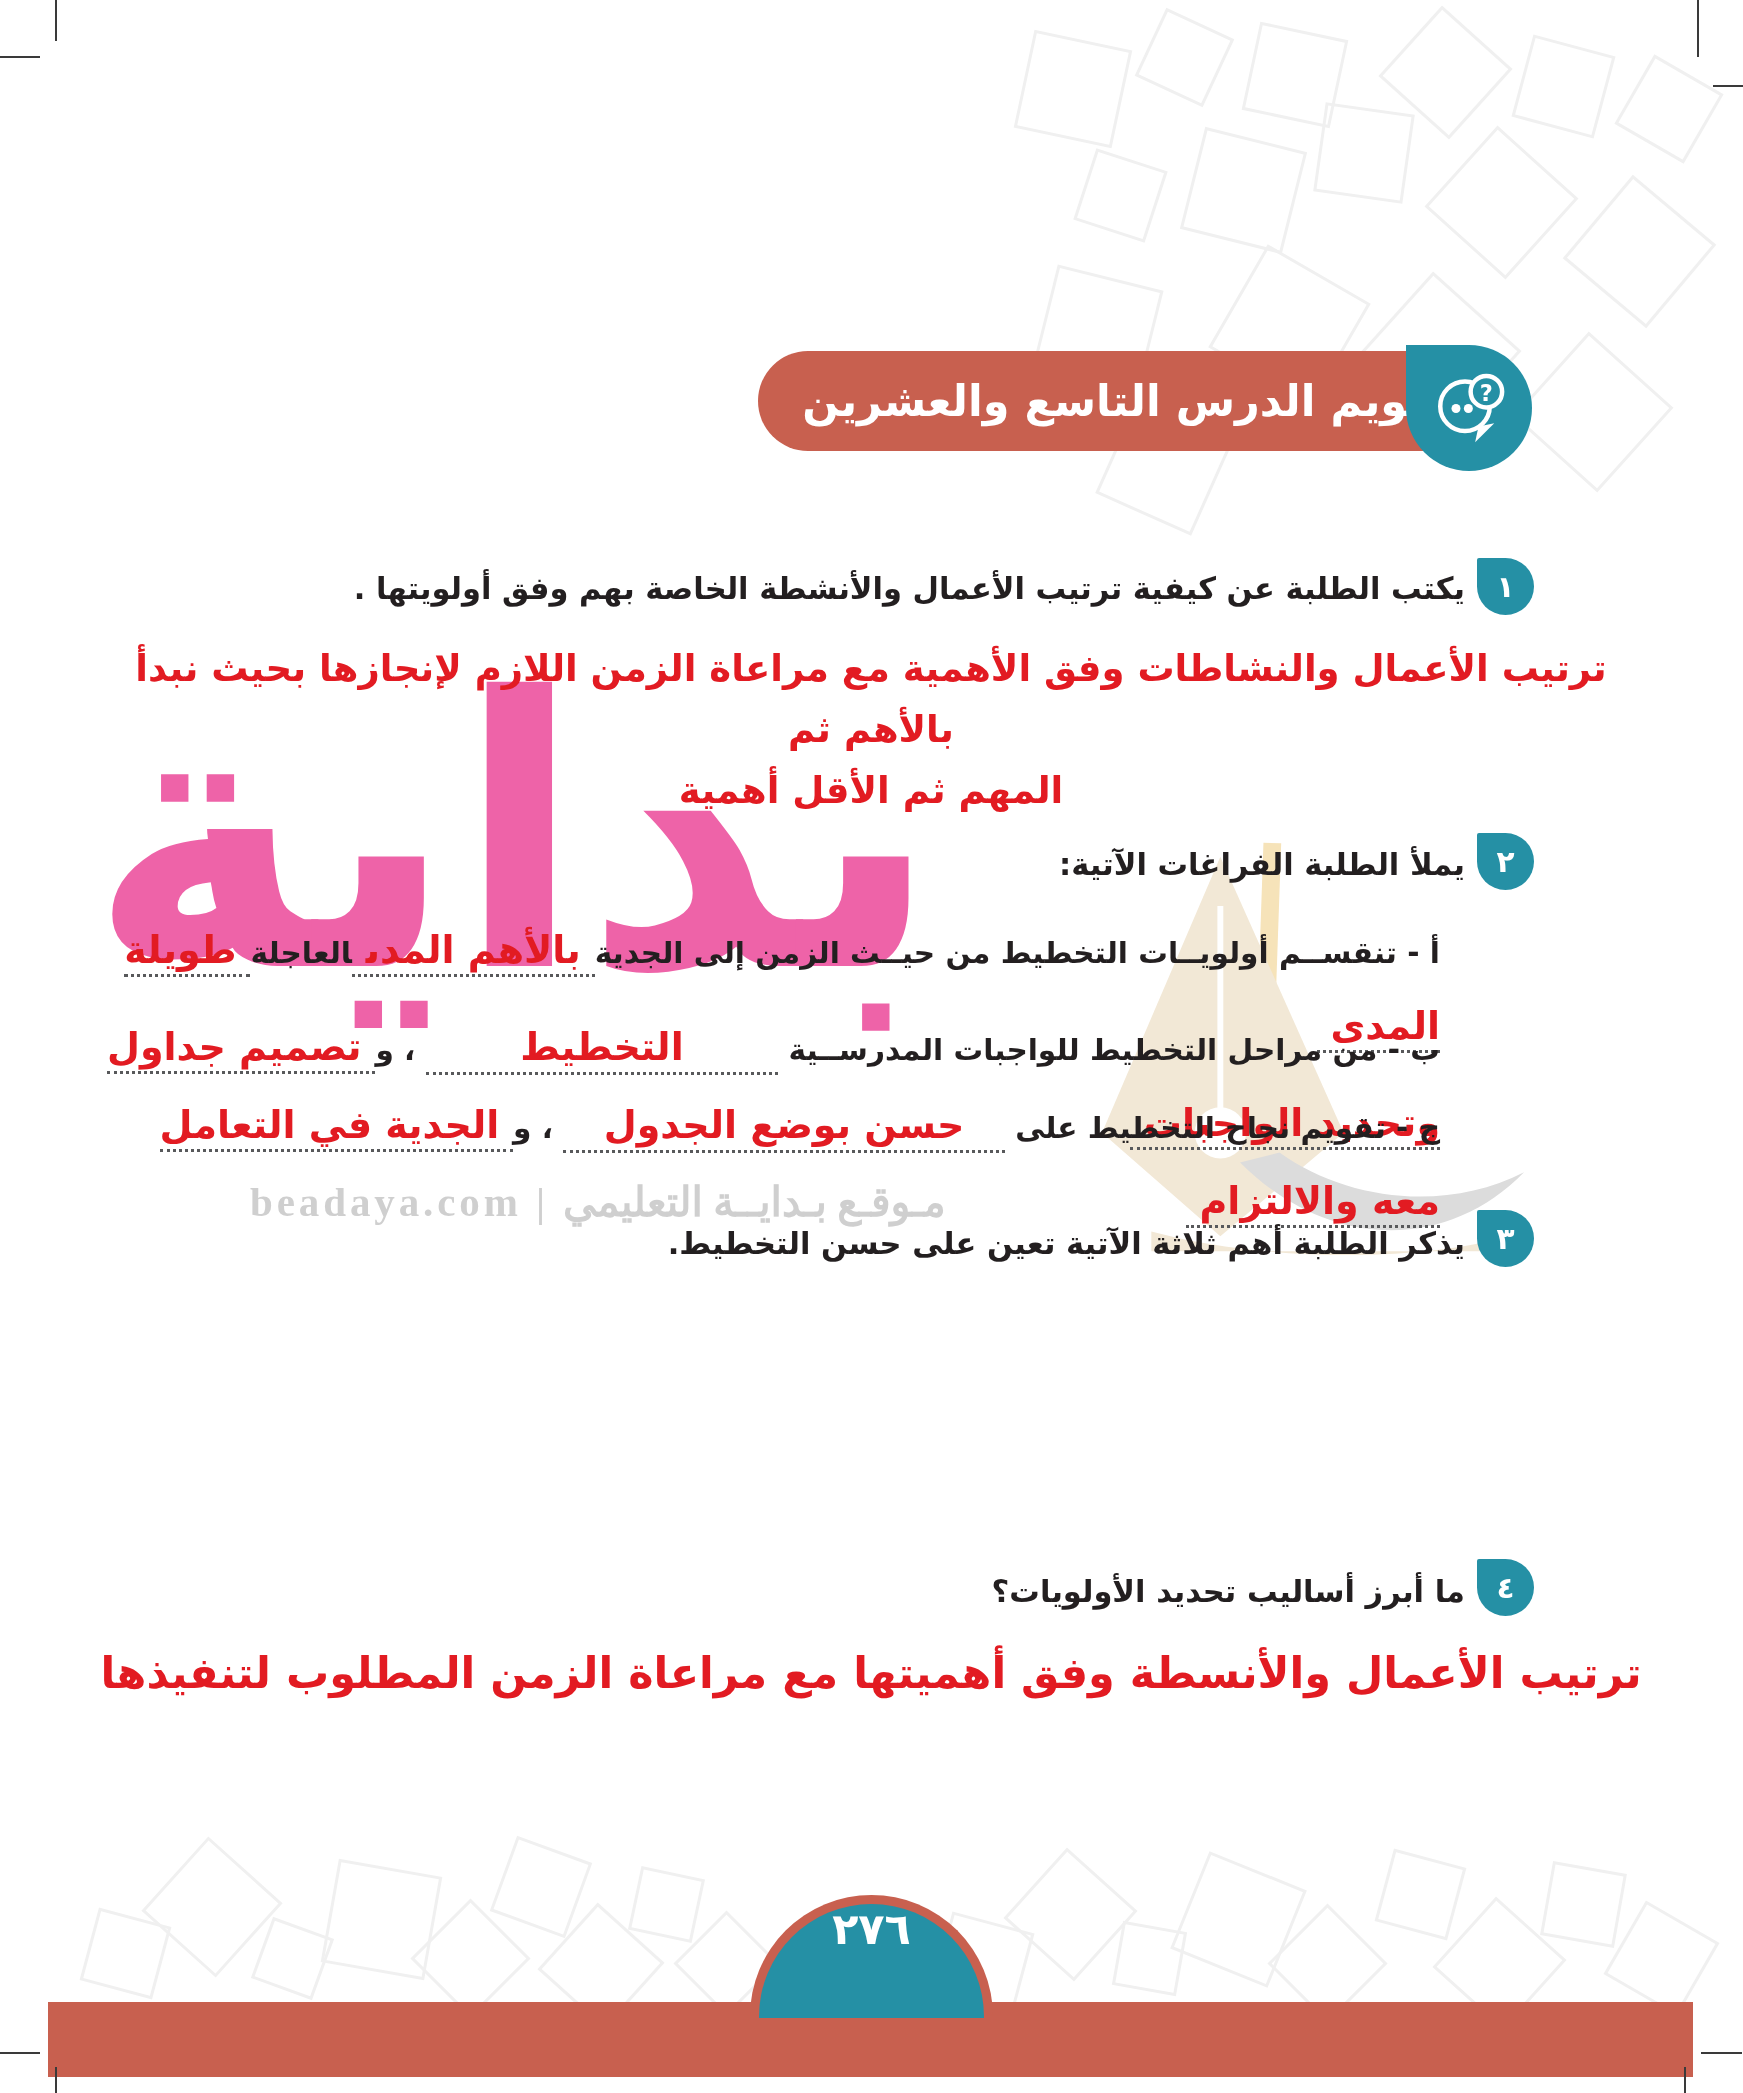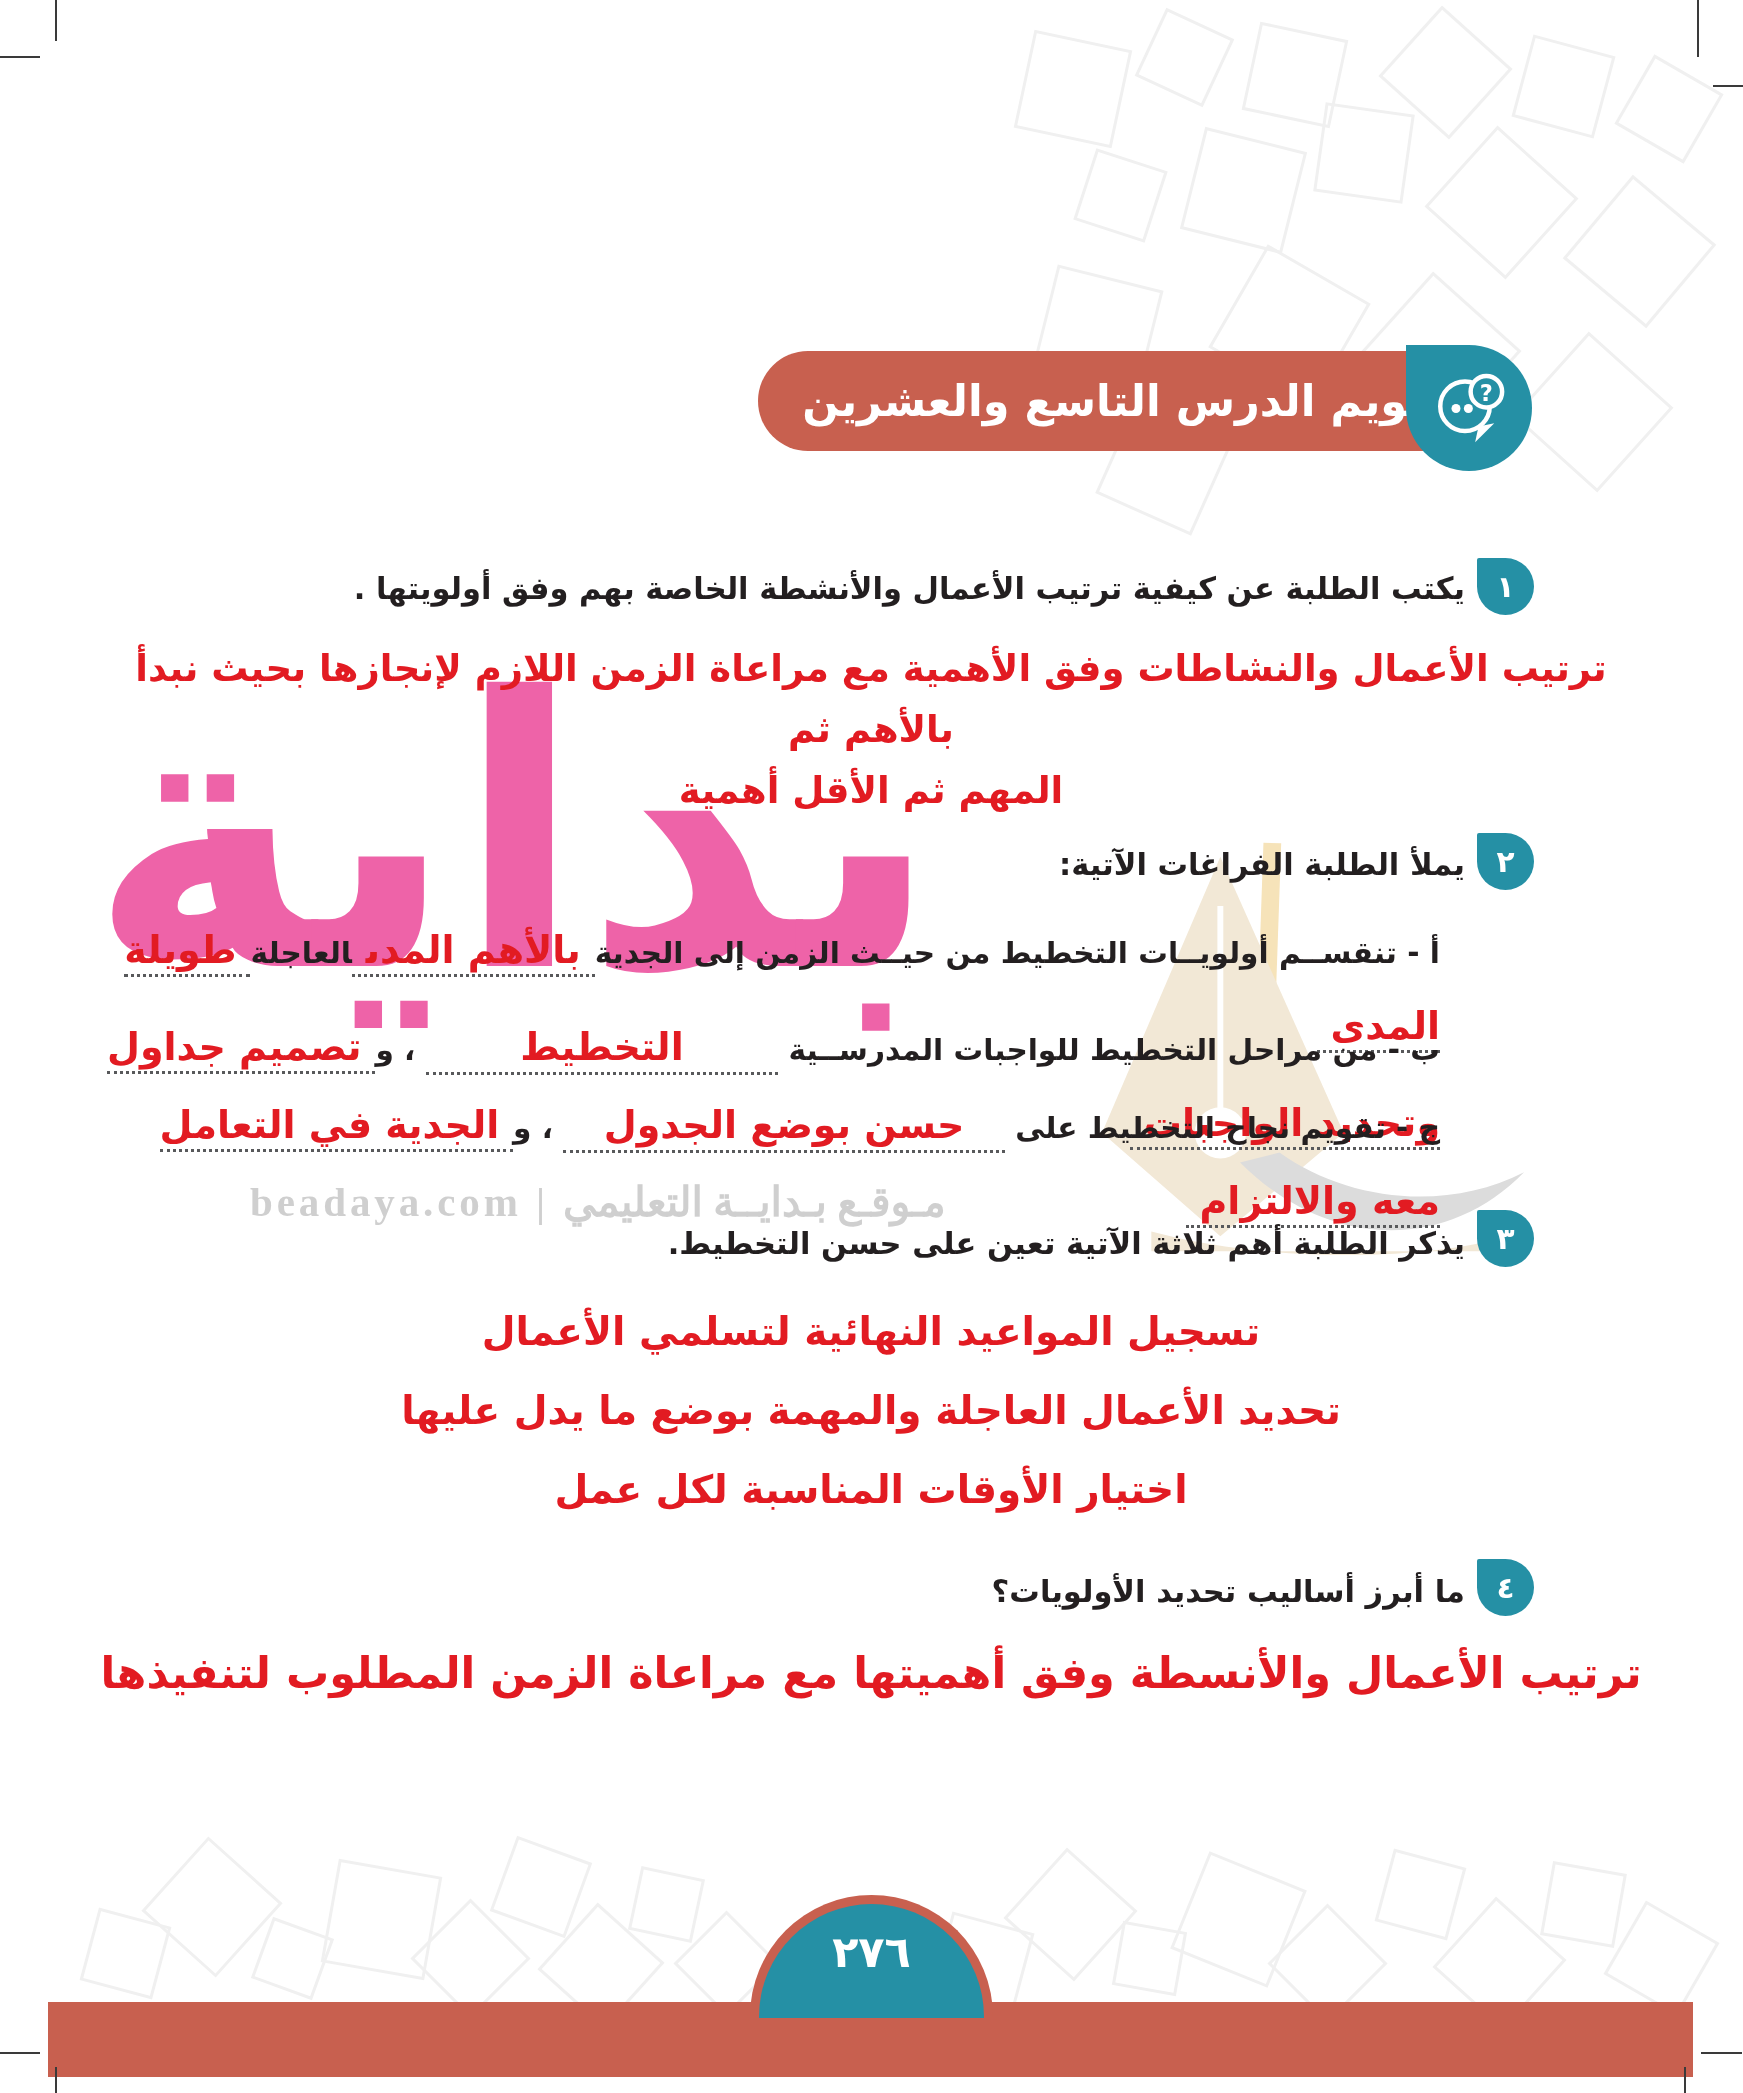--- a/index.html
+++ b/index.html
@@ -55,21 +55,21 @@
     position:absolute;left:251px;top:1178px;z-index:0;direction:ltr;text-align:left;
     color:#cfcfcf;font-size:41px;font-weight:bold;letter-spacing:3.9px;white-space:nowrap;font-family:Liberation Serif, serif;
   }
   .wm-pen{position:absolute;left:1034px;top:837px;z-index:0;}
   
   .footer-bar{position:absolute;left:49px;top:2002px;width:1645px;height:75px;background:var(--salmon);z-index:2;}
   .page-dome{
     position:absolute;left:751px;top:1895px;width:225px;height:114px;z-index:3;
     background:var(--teal);border:9.9px solid var(--salmon);border-bottom:none;
     border-radius:122px 122px 0 0;
-    display:flex;align-items:center;justify-content:center;
+    display:flex;align-items:flex-start;justify-content:center;
   }
   .page-num{color:#fff;font-size:43px;font-weight:bold;padding-bottom:17.7px;}
   :root{--salmon:#c8604f;--teal:#2590a5;--red:#e21b22;}
 </style>
 </head>
 <body>
 
 <div id="page">
 
   <div class="crop" style="left:56px;top:0;width:2px;height:41px;"></div>
@@ -173,25 +173,20 @@
   <div class="fill-row" style="top:1089px;">
     <span>ج - تقويم نجاح التخطيط على</span>
     <span class="blank wide" style="min-width:414px;">حسن بوضع الجدول</span>
     <span>، و</span><span class="blank">الجدية في التعامل معه والالتزام</span>
   </div>
 
   <div class="q-bullet" style="left:1478px;top:1210px;">
     <span>٣</span>
   </div>
   <div class="q-text" style="top:1220px;">يذكر الطلبة أهم ثلاثة الآتية تعين على حسن التخطيط.</div>
-  <div class="answer-block" style="top:1292px;font-size:39px;line-height:79px;">
-    <div>تسجيل المواعيد النهائية لتسلمي الأعمال</div>
-    <div>تحديد الأعمال العاجلة والمهمة بوضع ما يدل عليها</div>
-    <div>اختيار الأوقات المناسبة لكل عمل</div>
-  </div>
 
   <div class="q-bullet" style="left:1478px;top:1559px;">
     <span>٤</span>
   </div>
   <div class="q-text" style="top:1568px;">ما أبرز أساليب تحديد الأولويات؟</div>
   <div class="answer-block" style="top:1639px;font-size:43px;line-height:69px;">
     <div>ترتيب الأعمال والأنسطة وفق أهميتها مع مراعاة الزمن المطلوب لتنفيذها</div>
   </div>
 
   <div class="footer-bar"></div>

